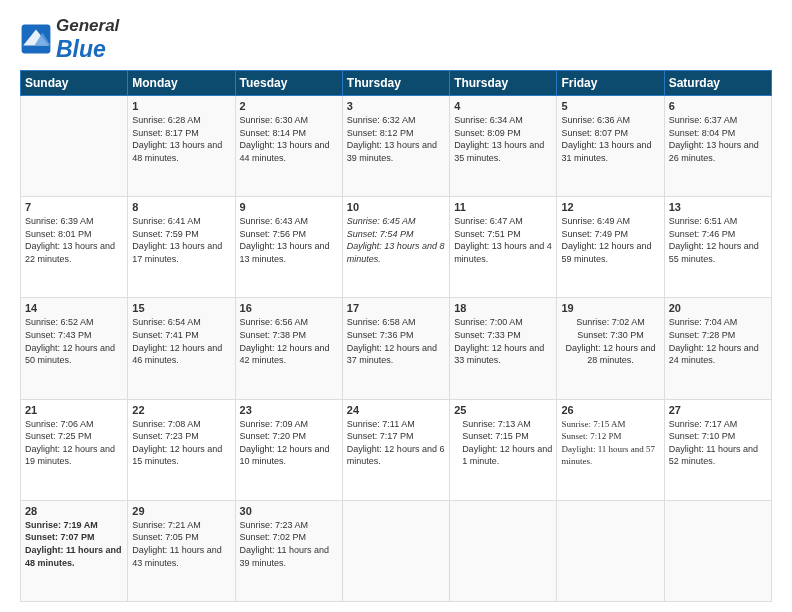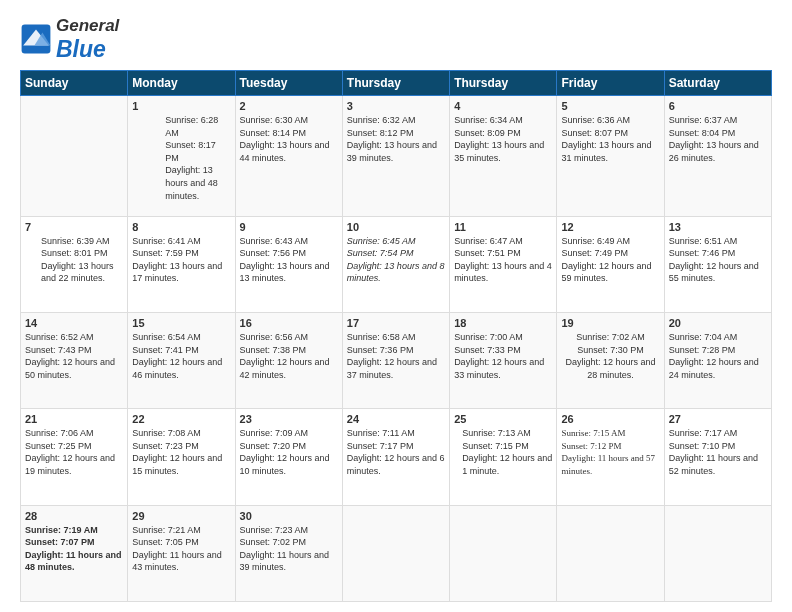--- a/index.html
+++ b/index.html
@@ -120,21 +120,21 @@
         <th>Thursday</th>
         <th>Friday</th>
         <th>Saturday</th>
       </tr>
     </thead>
     <tbody id="calendar-body">
     <tr>
           <td></td>
           <td>
             <div class="day-num">1</div>
-            <div class="cell-info" style="white-space: pre-line; margin-left: 33px;">Sunrise: 6:28 AM
+            <div class="cell-info" style="white-space: pre-line;">Sunrise: 6:28 AM
 Sunset: 8:17 PM
 Daylight: 13 hours and 48 minutes.</div>
           </td>
           <td>
             <div class="day-num">2</div>
             <div class="cell-info" style="white-space: pre-line;">Sunrise: 6:30 AM
 Sunset: 8:14 PM
 Daylight: 13 hours and 44 minutes.</div>
           </td>
           <td>
@@ -158,21 +158,21 @@
           <td>
             <div class="day-num">6</div>
             <div class="cell-info" style="white-space: pre-line;">Sunrise: 6:37 AM
 Sunset: 8:04 PM
 Daylight: 13 hours and 26 minutes.</div>
           </td>
         </tr>
         <tr>
           <td>
             <div class="day-num">7</div>
-            <div class="cell-info" style="white-space: pre-line; margin-left: 16px;">Sunrise: 6:39 AM
+            <div class="cell-info" style="white-space: pre-line;">Sunrise: 6:39 AM
 Sunset: 8:01 PM
 Daylight: 13 hours and 22 minutes.</div>
           </td>
           <td>
             <div class="day-num">8</div>
             <div class="cell-info" style="white-space: pre-line;">Sunrise: 6:41 AM
 Sunset: 7:59 PM
 Daylight: 13 hours and 17 minutes.</div>
           </td>
           <td>

